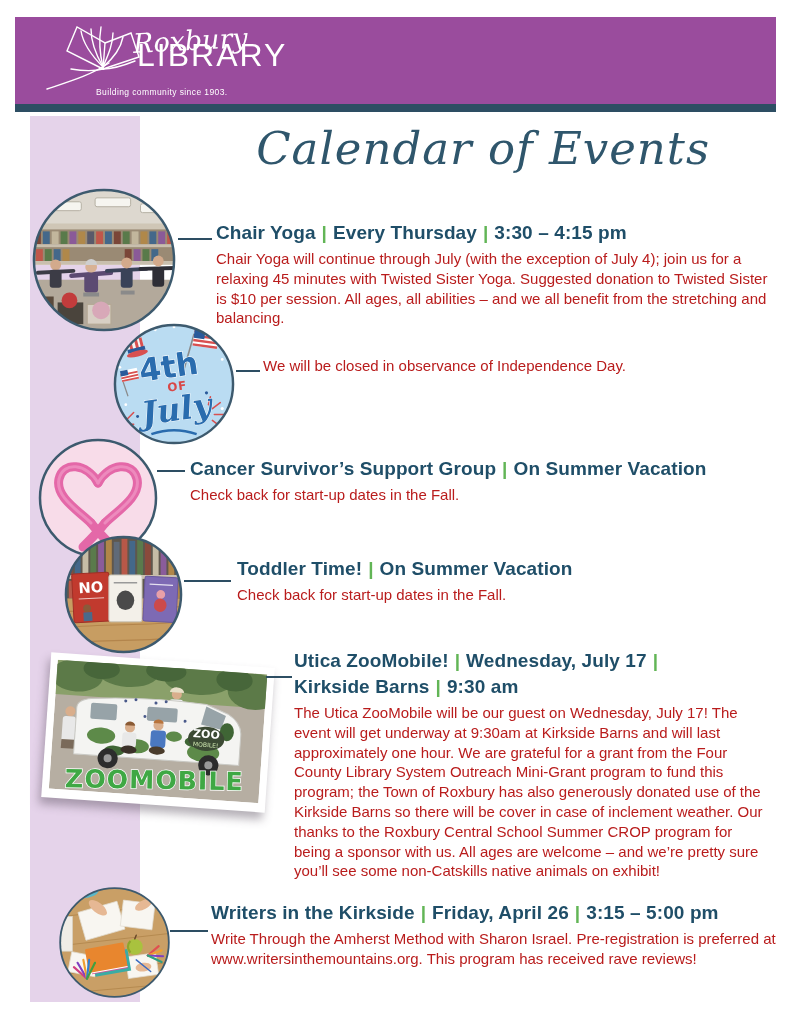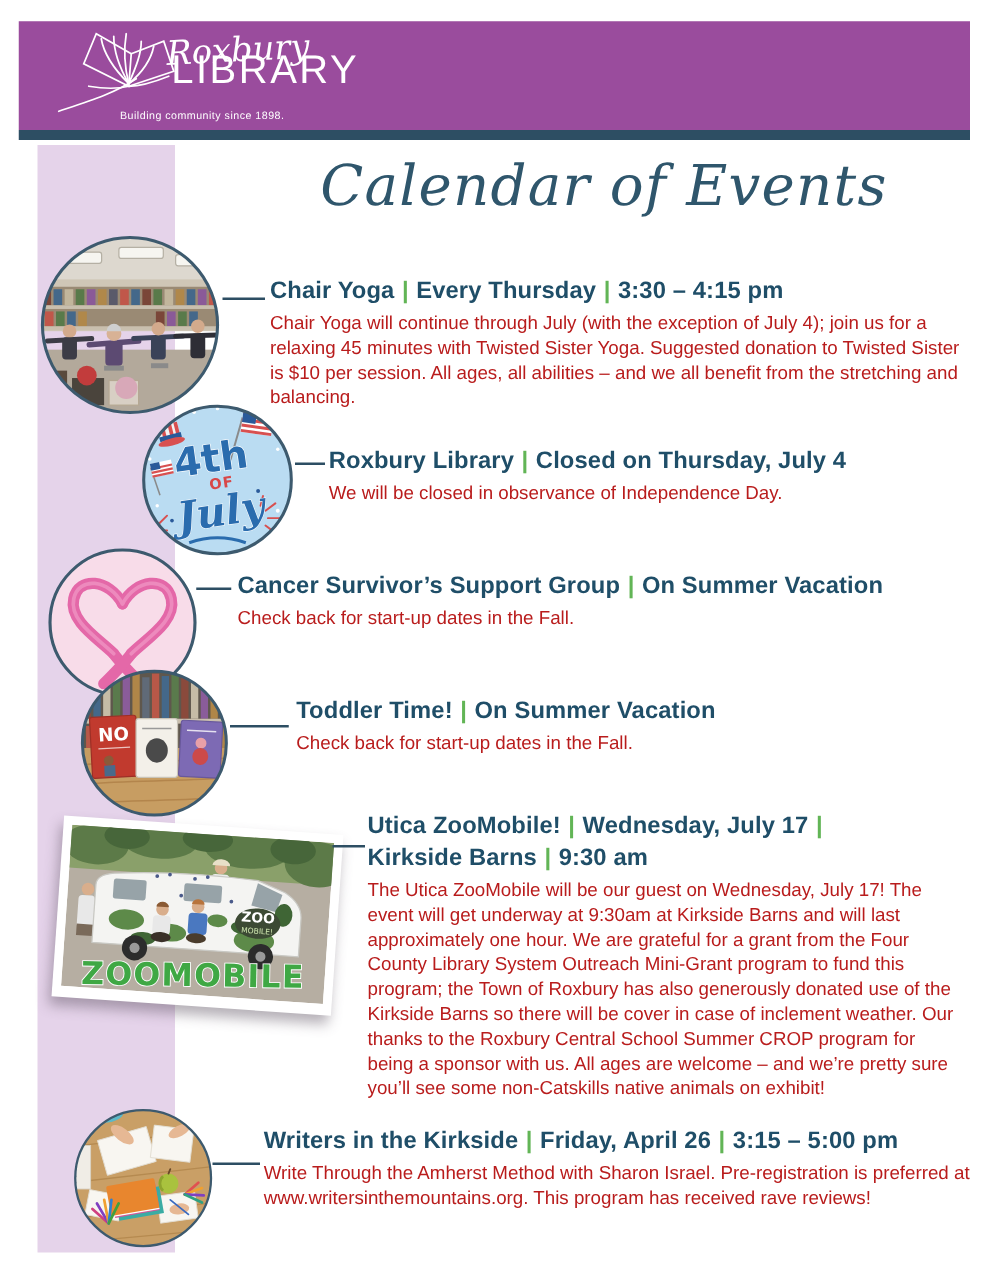--- a/index.html
+++ b/index.html
@@ -71,21 +71,21 @@
         <path d="M60,50 C52,36 48,24 48,12"></path>
         <path d="M60,50 C56,34 56,22 58,10"></path>
         <path d="M60,50 C66,36 70,26 70,16"></path>
         <path d="M60,50 C72,40 78,30 80,20"></path>
         <path d="M28,52 C40,54 52,54 60,52"></path>
         <path d="M60,52 C70,52 82,48 92,44"></path>
       </g>
     </svg>
     <div class="brand-script">Roxbury</div>
     <div class="brand-caps">LIBRARY</div>
-    <div class="brand-tagline">Building community since 1898.</div>
+    <div class="brand-tagline">Building community since 1903.</div>
   </header>
   <div class="teal-bar"></div>
 
   <div class="side-strip"></div>
 
   <h1 class="page-title">Calendar of Events</h1>
 
   <div class="circle img1">
     <svg viewBox="0 0 150 150">
       <defs>
@@ -473,21 +473,20 @@
   <div class="connector c4"></div>
   <div class="connector c5"></div>
   <div class="connector c6"></div>
 
   <section class="event ev0">
     <h2 class="etitle"><span>Chair Yoga</span><span class="pipe">|</span><span>Every Thursday</span><span class="pipe">|</span><span>3:30 – 4:15 pm</span></h2>
     <p class="ebody">Chair Yoga will continue through July (with the exception of July 4); join us for a relaxing 45 minutes with Twisted Sister Yoga. Suggested donation to Twisted Sister is $10 per session. All ages, all abilities – and we all benefit from the stretching and balancing.</p>
   </section>
 
   <section class="event ev1">
-    <h2 class="etitle"><span>Roxbury Library</span><span class="pipe">|</span><span>Closed on Thursday, July 4</span></h2>
     <p class="ebody">We will be closed in observance of Independence Day.</p>
   </section>
 
   <section class="event ev2">
     <h2 class="etitle"><span>Cancer Survivor’s Support Group</span><span class="pipe">|</span><span>On Summer Vacation</span></h2>
     <p class="ebody">Check back for start-up dates in the Fall.</p>
   </section>
 
   <section class="event ev3">
     <h2 class="etitle"><span>Toddler Time!</span><span class="pipe">|</span><span>On Summer Vacation</span></h2>

